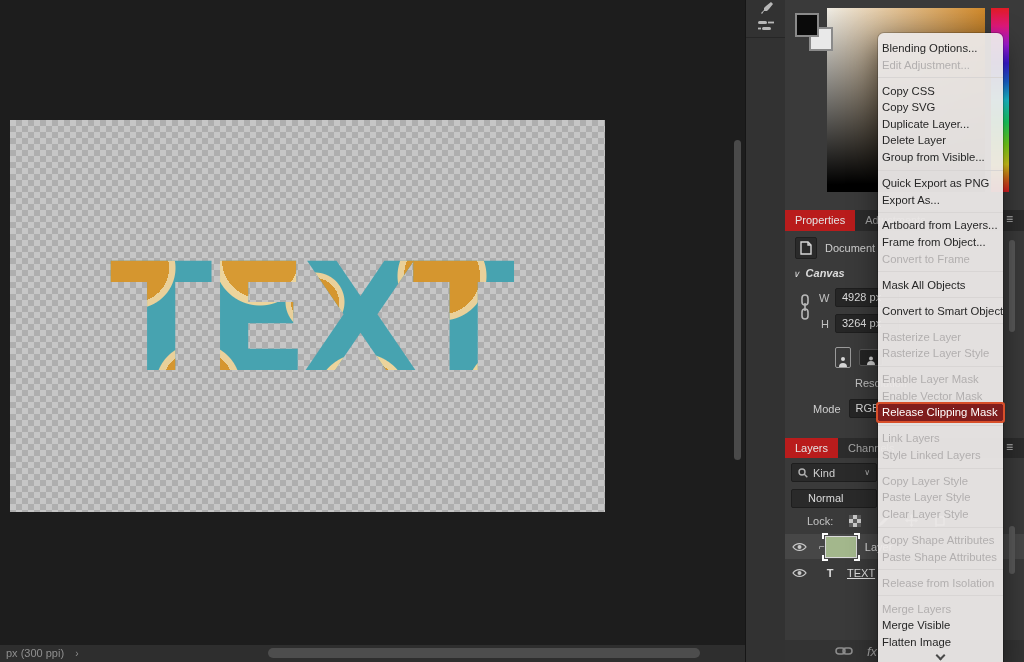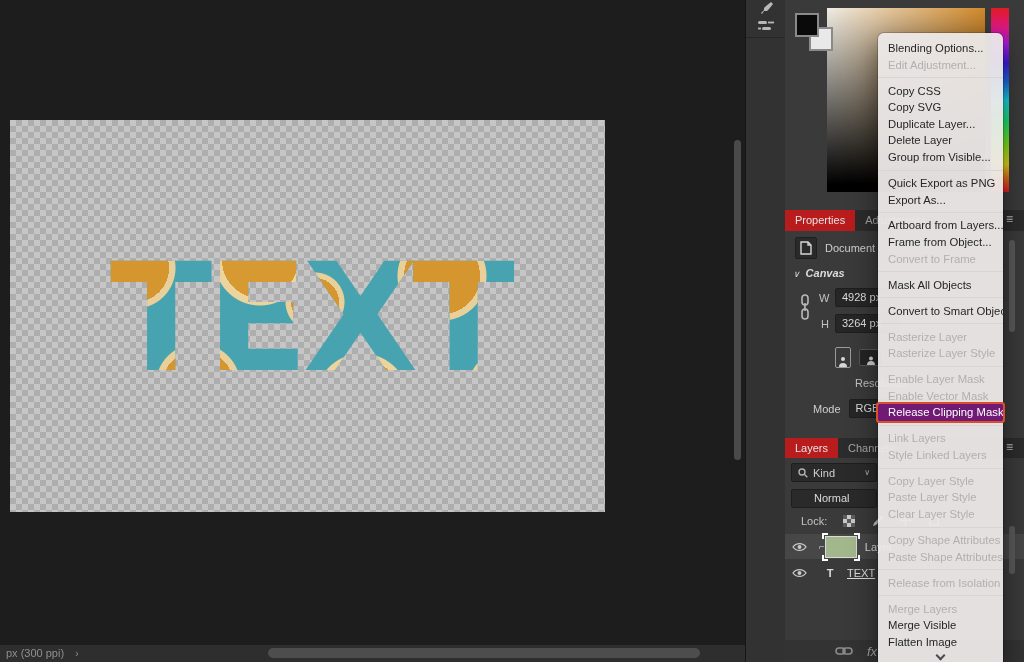--- a/index.html
+++ b/index.html
@@ -88,22 +88,22 @@
 
   
   .layers-tabs { position:absolute; left:0; top:438px; width:239px; height:20px; background:#2c2c2c;
     display:flex; font-size:11px; }
   .layers-body { position:absolute; left:0; top:458px; width:239px; height:204px; background:#3a3a3a;
     color:#cfcfcf; font-size:11px; }
   .kind-dd { position:absolute; left:6px; top:5px; width:86px; height:19px; background:#2a2a2a;
     border:1px solid #1e1e1e; border-radius:2px; display:flex; align-items:center; gap:5px; padding:0 6px; }
   .kind-dd .dd-chev { margin-left:auto; font-size:8px; color:#b0b0b0; }
   .blend-dd { position:absolute; left:6px; top:31px; width:86px; height:19px; background:#2a2a2a;
-    border:1px solid #1e1e1e; border-radius:2px; line-height:17px; padding:0 22px; color:#dcdcdc; }
-  .lock-row { position:absolute; left:16px; top:56px; display:flex; align-items:center; gap:16px; color:#c2c2c2;text-align:right; }
+    border:1px solid #1e1e1e; border-radius:2px; line-height:17px; padding:0 16px; color:#dcdcdc; }
+  .lock-row { position:absolute; left:22px; top:56px; display:flex; align-items:center; gap:16px; color:#c2c2c2;text-align:right; }
   .lock-checker { width:12px; height:12px;
     background-image:linear-gradient(45deg,#c9c9c9 25%,transparent 25%,transparent 75%,#c9c9c9 75%),
       linear-gradient(45deg,#c9c9c9 25%,transparent 25%,transparent 75%,#c9c9c9 75%);
     background-size:8px 8px; background-position:0 0,4px 4px; background-color:#5c5c5c; }
   .layer-row { position:absolute; left:0; width:239px; height:25px; display:flex; align-items:center; }
   .layer-row.selected { background:#474747; }
   .eye-cell { width:28px; display:flex; justify-content:center; }
   .thumb { width:32px; height:22px; background:#a3b78c; border:1px solid #d9d9d9; position:relative; }
   .thumb .br { position:absolute; width:6px; height:6px; border:2px solid #fff; }
   .thumb .tl { left:-4px; top:-4px; border-right:none; border-bottom:none; }
@@ -120,23 +120,23 @@
 
   
   .panel-menu-icon { position:absolute; width:14px; color:#c0c0c0; font-size:12px; line-height:10px; }
   .edge-scroll { position:absolute; left:224px; width:6px; background:#5a5a5a; border-radius:3px; }
 
   
   .menu { position:absolute; left:878px; top:33px; width:125px; z-index:10;
     background:rgba(236,233,232,0.95); border-radius:6px; padding:7px 0 3px;
     box-shadow:0 10px 28px rgba(0,0,0,.5), 0 0 0 1px rgba(0,0,0,.18);
     font-size:11.3px; color:#262626; }
-  .menu-item { height:16.6px; line-height:16.6px; padding-left:10px; white-space:nowrap; overflow:hidden; }
+  .menu-item { height:16.6px; line-height:16.6px; padding-left:4px; white-space:nowrap; overflow:hidden; }
   .menu-item.disabled { color:#b2afaf; }
-  .menu-item.highlighted { background:#701a75; color:#fff;
+  .menu-item.highlighted { background:#7f1d1d; color:#fff;
     outline:2px solid #d84f2a; outline-offset:0; border-radius:1px; position:relative; z-index:12; }
   .menu-sep { height:1px; background:#d8d5d4; margin:4.2px 0; }
   .menu-scroll { height:15px; display:flex; align-items:center; justify-content:center; }
   .menu-scroll .c { width:7px; height:7px; border-right:2px solid #4a4a4a; border-bottom:2px solid #4a4a4a;
     transform:rotate(45deg); margin-top:-4px; }
 
   .clip-right { overflow:hidden; white-space:nowrap; }
   svg { display:block; }
 </style>
 </head>

